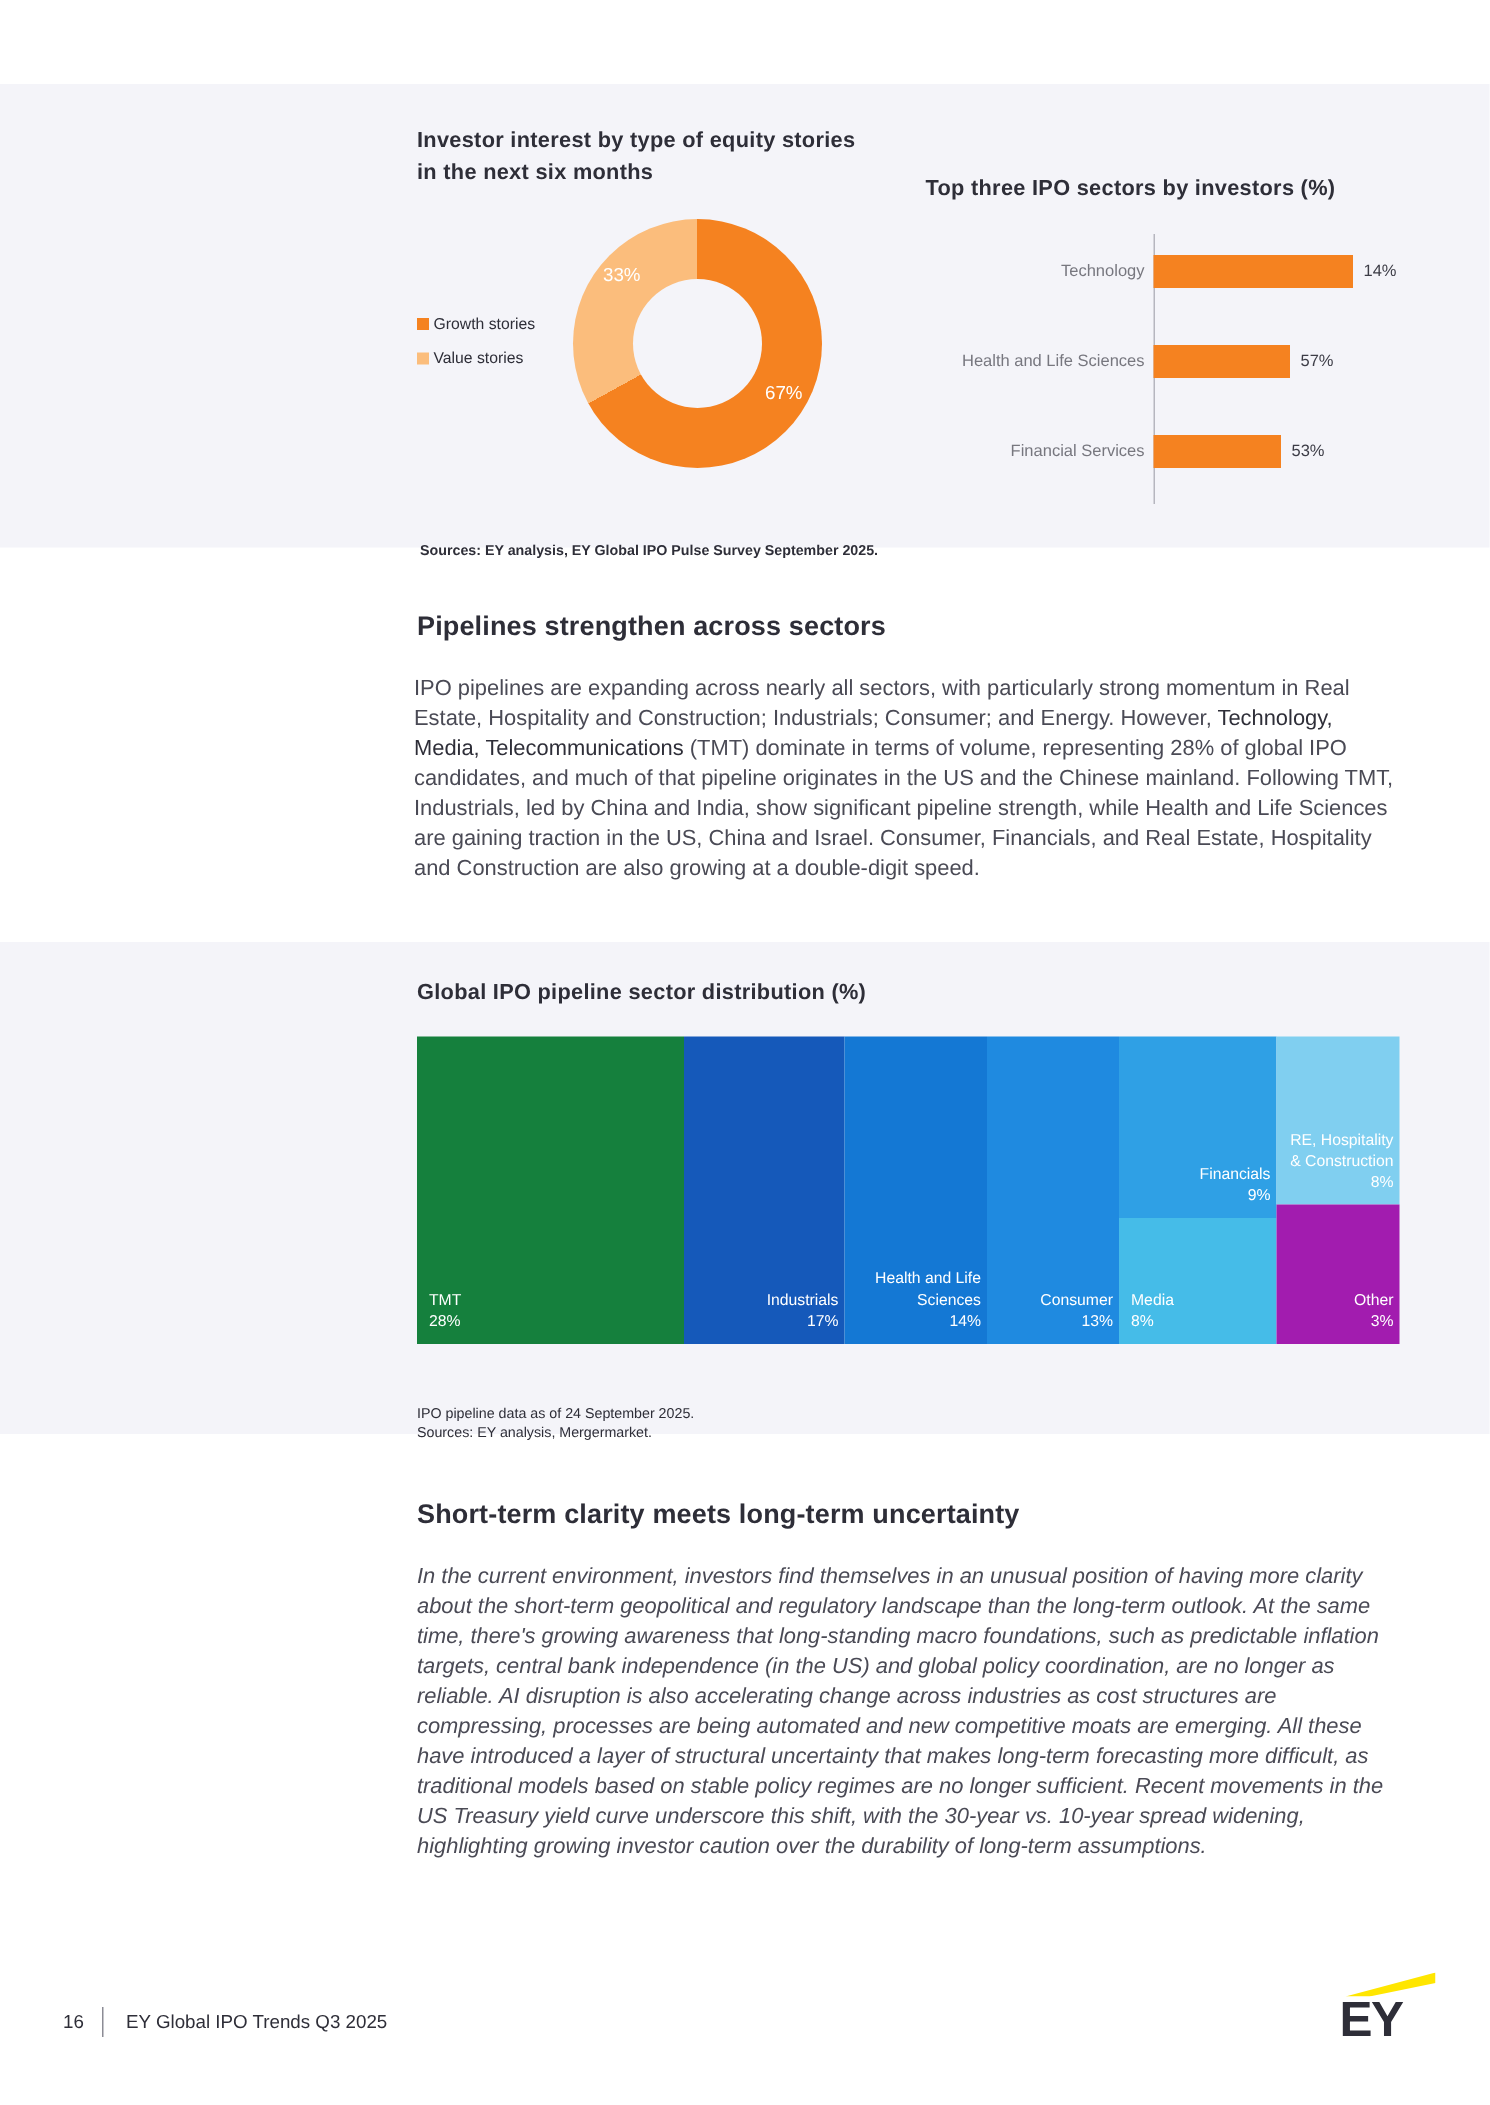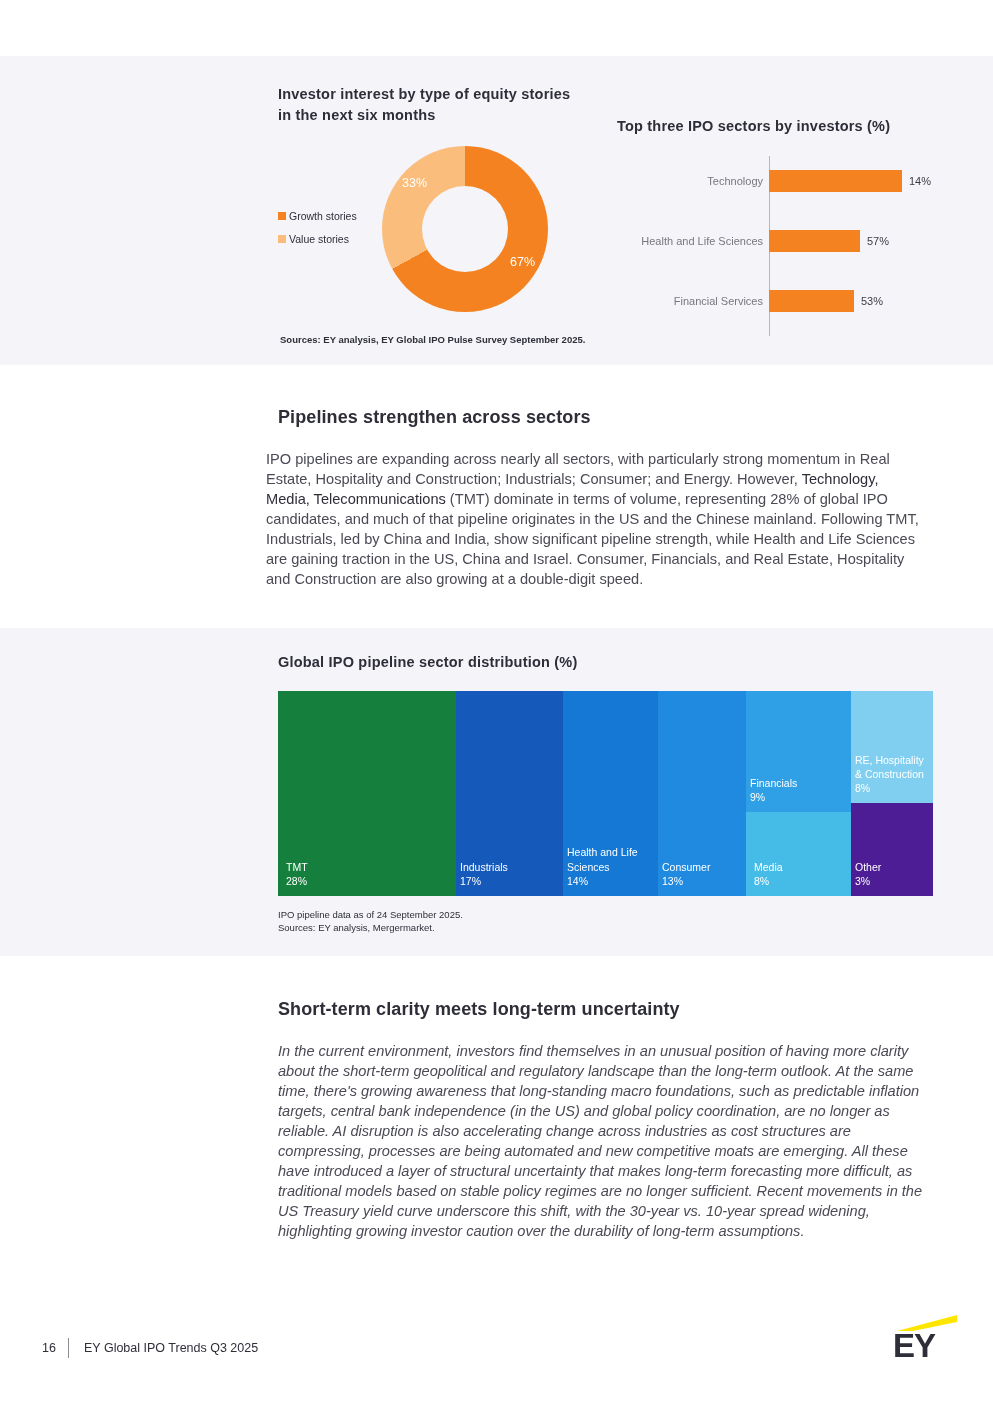--- a/index.html
+++ b/index.html
@@ -157,20 +157,21 @@
     margin-left: 7px;
     white-space: nowrap;
   }
 
   .src-note {
     position: absolute;
     font-size: 9.5px;
     line-height: 1.4;
     color: #2e2e38;
     font-weight: bold;
+    margin-top: 28px;
   }
   #donut-source { left: 280px; top: 277px; font-weight: bold; }
 
   
   .section-heading {
     position: absolute;
     font-size: 18px;
     font-weight: bold;
     color: #2e2e38;
     letter-spacing: .1px;
@@ -179,21 +180,21 @@
     position: absolute;
     width: 660px;
     font-size: 14.6px;
     line-height: 1.375;
     color: #4a4a55;
     text-align: left;
   }
   .prose b { color: #2e2e38; font-weight: normal; }
 
   #heading-pipelines { left: 278px; top: 392px; }
-  #prose-pipelines   { left: 266px; top: 434px; }
+  #prose-pipelines   { left: 276px; top: 434px; }
 
   #heading-clarity { left: 278px; top: 984px; }
   #prose-clarity   { left: 278px; top: 1026px; font-style: italic; }
 
   
   #band-treemap { top: 628px; height: 328px; }
 
   #treemap-title {
     position: absolute;
     left: 278px;
@@ -218,21 +219,21 @@
     right: 0;
     bottom: 8px;
     font-size: 10.5px;
     line-height: 1.35;
     padding: 0 4px;
     box-sizing: border-box;
   }
   .tm-label .tm-name { display: block; }
   .tm-label .tm-val  { display: block; }
   .tm-left  { text-align: left; padding-left: 8px; }
-  .tm-center{ text-align: left; }
+  .tm-center{ text-align: right; }
   .tm-col-split { display: flex; flex-direction: column; }
 
   #treemap-source { left: 278px; top: 280px; font-weight: normal; }
 
   
   #footer-rule {
     position: absolute;
     left: 25px;
     top: 1318px;
     width: 943px;
@@ -394,21 +395,21 @@
       </div>
     </div>
 
     <div class="tm-tile tm-col-split" style="width:82px">
       <div class="tm-tile" style="height:121px;background:#80cff0">
         <div class="tm-label tm-center">
           <span class="tm-name">RE, Hospitality &amp; Construction</span>
           <span class="tm-val">8%</span>
         </div>
       </div>
-      <div class="tm-tile" style="height:100px;background:#4c1d95">
+      <div class="tm-tile" style="height:100px;background:#a21caf">
         <div class="tm-label tm-center">
           <span class="tm-name">Other</span>
           <span class="tm-val">3%</span>
         </div>
       </div>
     </div>
   </div>
 
   <div class="src-note" id="treemap-source">
     <span>IPO pipeline data as of 24 September 2025.</span><br>

